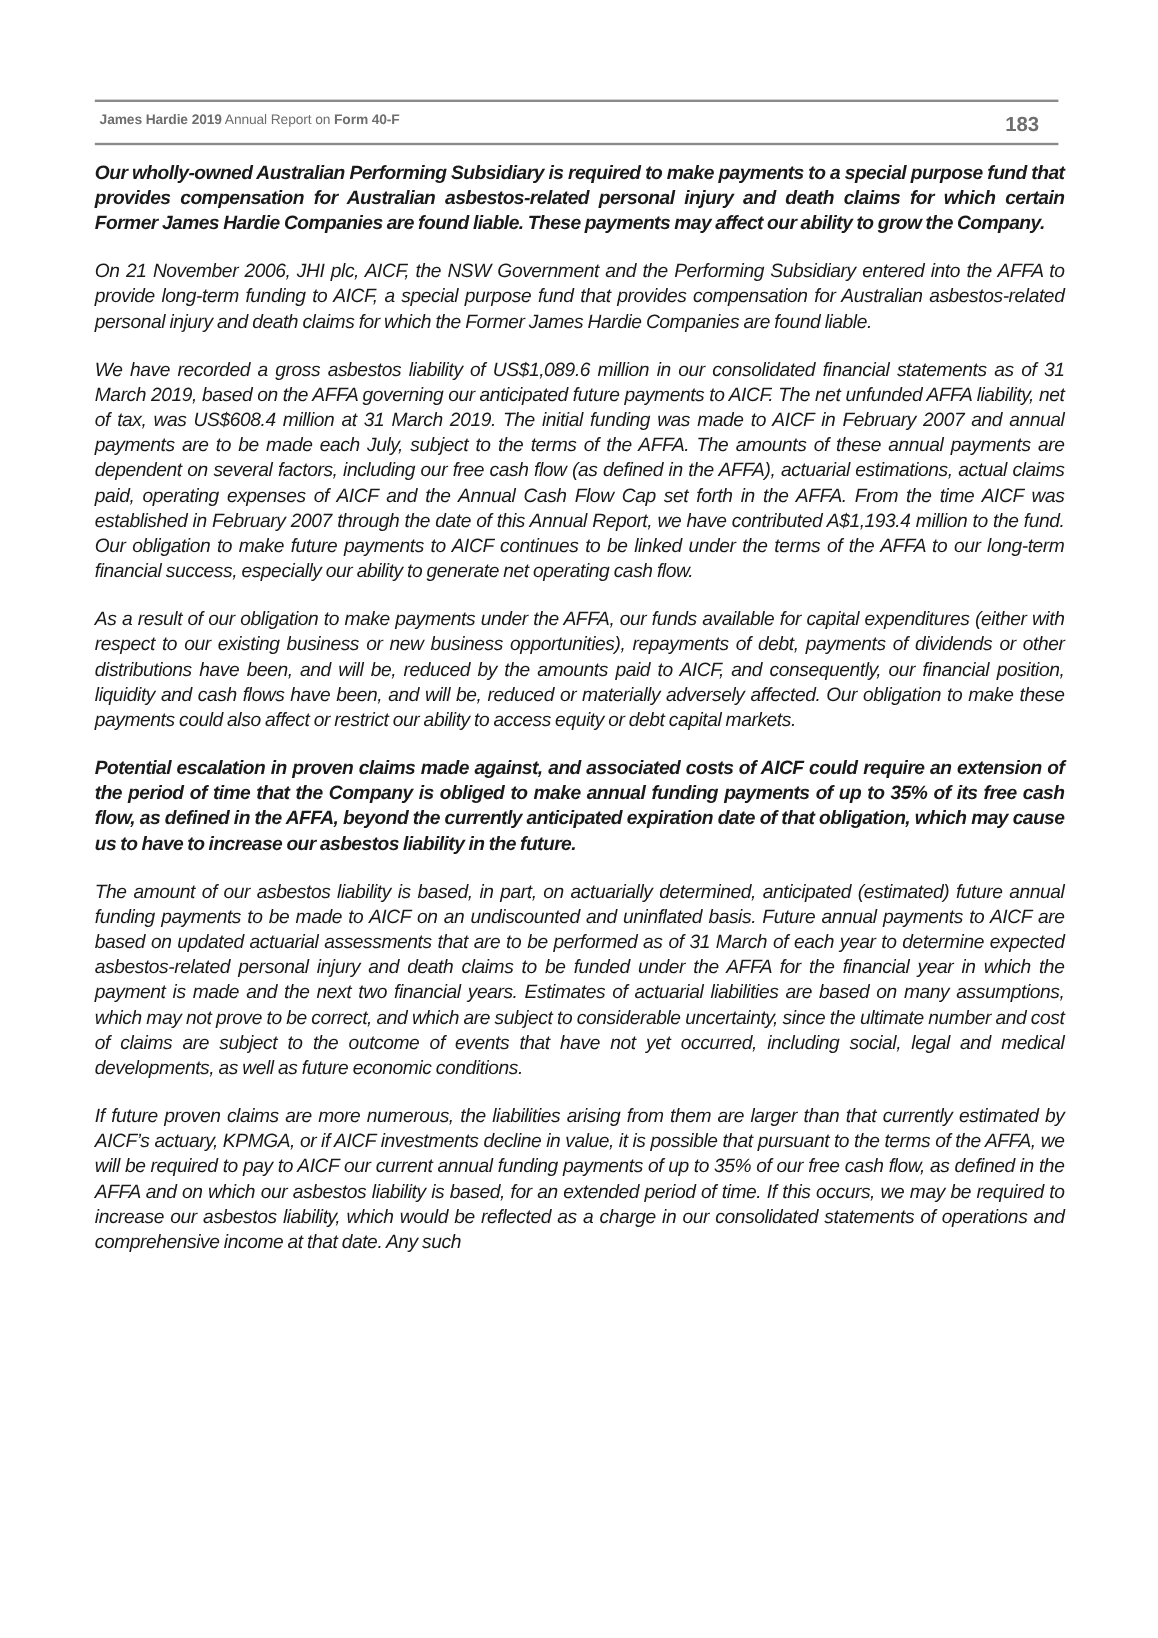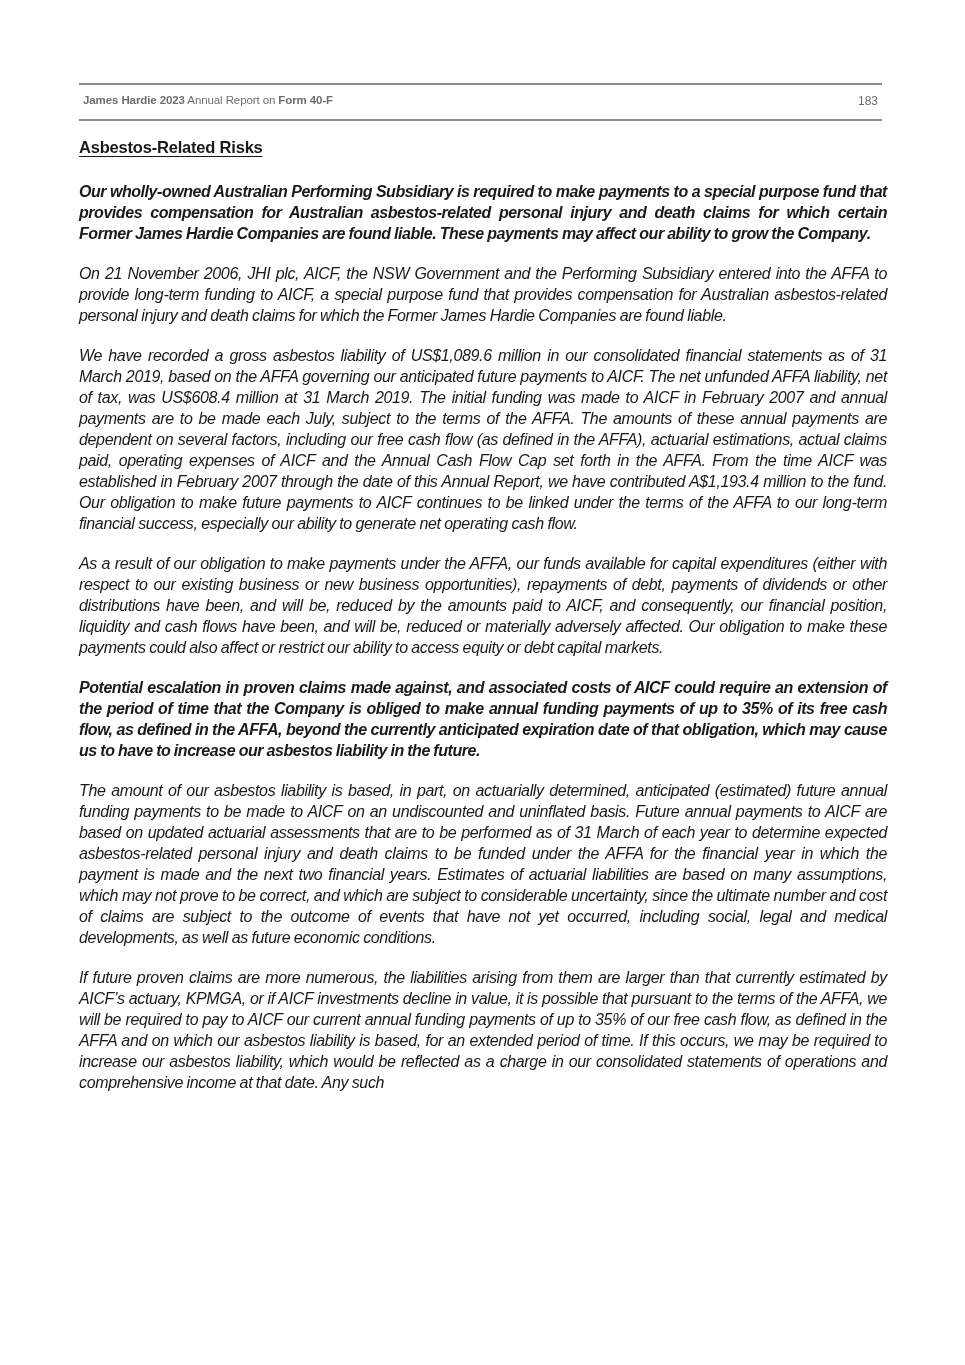--- a/index.html
+++ b/index.html
@@ -2,38 +2,37 @@
 <html><head>
 <meta charset="utf-8">
 <style>
   html, body { margin: 0; padding: 0; background: #ffffff; }
   body { width: 965px; height: 1365px; position: relative; overflow: hidden;
          font-family: "Liberation Sans", sans-serif; color: #1a1a1a; }
   .page-header { position: absolute; left: 79px; top: 83px; width: 803px; height: 34px;
                  border-top: 2px solid #8a8a8a; border-bottom: 2px solid #8a8a8a; }
   .header-text { position: absolute; left: 4px; top: 9px; font-size: 11.5px; color: #6e6e6e; letter-spacing: -0.1px; }
   .header-text b { font-weight: bold; }
-  .page-number { position: absolute; right: 4px; top: 9px; font-size: 12px; color: #6e6e6e; }
+  .page-number { position: absolute; right: 16px; top: 9px; font-size: 17px; color: #6e6e6e; font-weight: bold; }
   .content { position: absolute; left: 79px; top: 134px; width: 808px; }
   .section-title { font-size: 16.5px; font-weight: bold; text-decoration: underline;
                    text-underline-offset: 3px; margin: 0 0 21px 0; line-height: 26px; letter-spacing: -0.2px; }
   p { margin: 0 0 19px 0; font-size: 16px; line-height: 21px; text-align: justify;
       letter-spacing: -0.35px; word-spacing: -0.5px; font-style: italic; }
   p.risk { font-weight: bold; font-style: italic; letter-spacing: -0.45px; }
 </style>
 </head>
 <body>
 
 <div class="page-header">
-  <div class="header-text"><b>James Hardie 2023</b><span> Annual Report on </span><b>Form 40-F</b></div>
+  <div class="header-text"><b>James Hardie 2019</b><span> Annual Report on </span><b>Form 40-F</b></div>
   <div class="page-number">183</div>
 </div>
 
 <div class="content">
-  <h2 class="section-title">Asbestos-Related Risks</h2>
   <p class="risk">Our wholly-owned Australian Performing Subsidiary is required to make payments to a special purpose fund that provides compensation for Australian asbestos-related personal injury and death claims for which certain Former James Hardie Companies are found liable. These payments may affect our ability to grow the Company.</p>
   <p>On 21 November 2006, JHI plc, AICF, the NSW Government and the Performing Subsidiary entered into the AFFA to provide long-term funding to AICF, a special purpose fund that provides compensation for Australian asbestos-related personal injury and death claims for which the Former James Hardie Companies are found liable.</p>
   <p>We have recorded a gross asbestos liability of US$1,089.6 million in our consolidated financial statements as of 31 March 2019, based on the AFFA governing our anticipated future payments to AICF. The net unfunded AFFA liability, net of tax, was US$608.4 million at 31 March 2019. The initial funding was made to AICF in February 2007 and annual payments are to be made each July, subject to the terms of the AFFA. The amounts of these annual payments are dependent on several factors, including our free cash flow (as defined in the AFFA), actuarial estimations, actual claims paid, operating expenses of AICF and the Annual Cash Flow Cap set forth in the AFFA. From the time AICF was established in February 2007 through the date of this Annual Report, we have contributed A$1,193.4 million to the fund. Our obligation to make future payments to AICF continues to be linked under the terms of the AFFA to our long-term financial success, especially our ability to generate net operating cash flow.</p>
   <p>As a result of our obligation to make payments under the AFFA, our funds available for capital expenditures (either with respect to our existing business or new business opportunities), repayments of debt, payments of dividends or other distributions have been, and will be, reduced by the amounts paid to AICF, and consequently, our financial position, liquidity and cash flows have been, and will be, reduced or materially adversely affected. Our obligation to make these payments could also affect or restrict our ability to access equity or debt capital markets.</p>
   <p class="risk">Potential escalation in proven claims made against, and associated costs of AICF could require an extension of the period of time that the Company is obliged to make annual funding payments of up to 35% of its free cash flow, as defined in the AFFA, beyond the currently anticipated expiration date of that obligation, which may cause us to have to increase our asbestos liability in the future.</p>
   <p>The amount of our asbestos liability is based, in part, on actuarially determined, anticipated (estimated) future annual funding payments to be made to AICF on an undiscounted and uninflated basis. Future annual payments to AICF are based on updated actuarial assessments that are to be performed as of 31 March of each year to determine expected asbestos-related personal injury and death claims to be funded under the AFFA for the financial year in which the payment is made and the next two financial years. Estimates of actuarial liabilities are based on many assumptions, which may not prove to be correct, and which are subject to considerable uncertainty, since the ultimate number and cost of claims are subject to the outcome of events that have not yet occurred, including social, legal and medical developments, as well as future economic conditions.</p>
   <p>If future proven claims are more numerous, the liabilities arising from them are larger than that currently estimated by AICF’s actuary, KPMGA, or if AICF investments decline in value, it is possible that pursuant to the terms of the AFFA, we will be required to pay to AICF our current annual funding payments of up to 35% of our free cash flow, as defined in the AFFA and on which our asbestos liability is based, for an extended period of time. If this occurs, we may be required to increase our asbestos liability, which would be reflected as a charge in our consolidated statements of operations and comprehensive income at that date. Any such</p>
 </div>
 
 </body></html>

